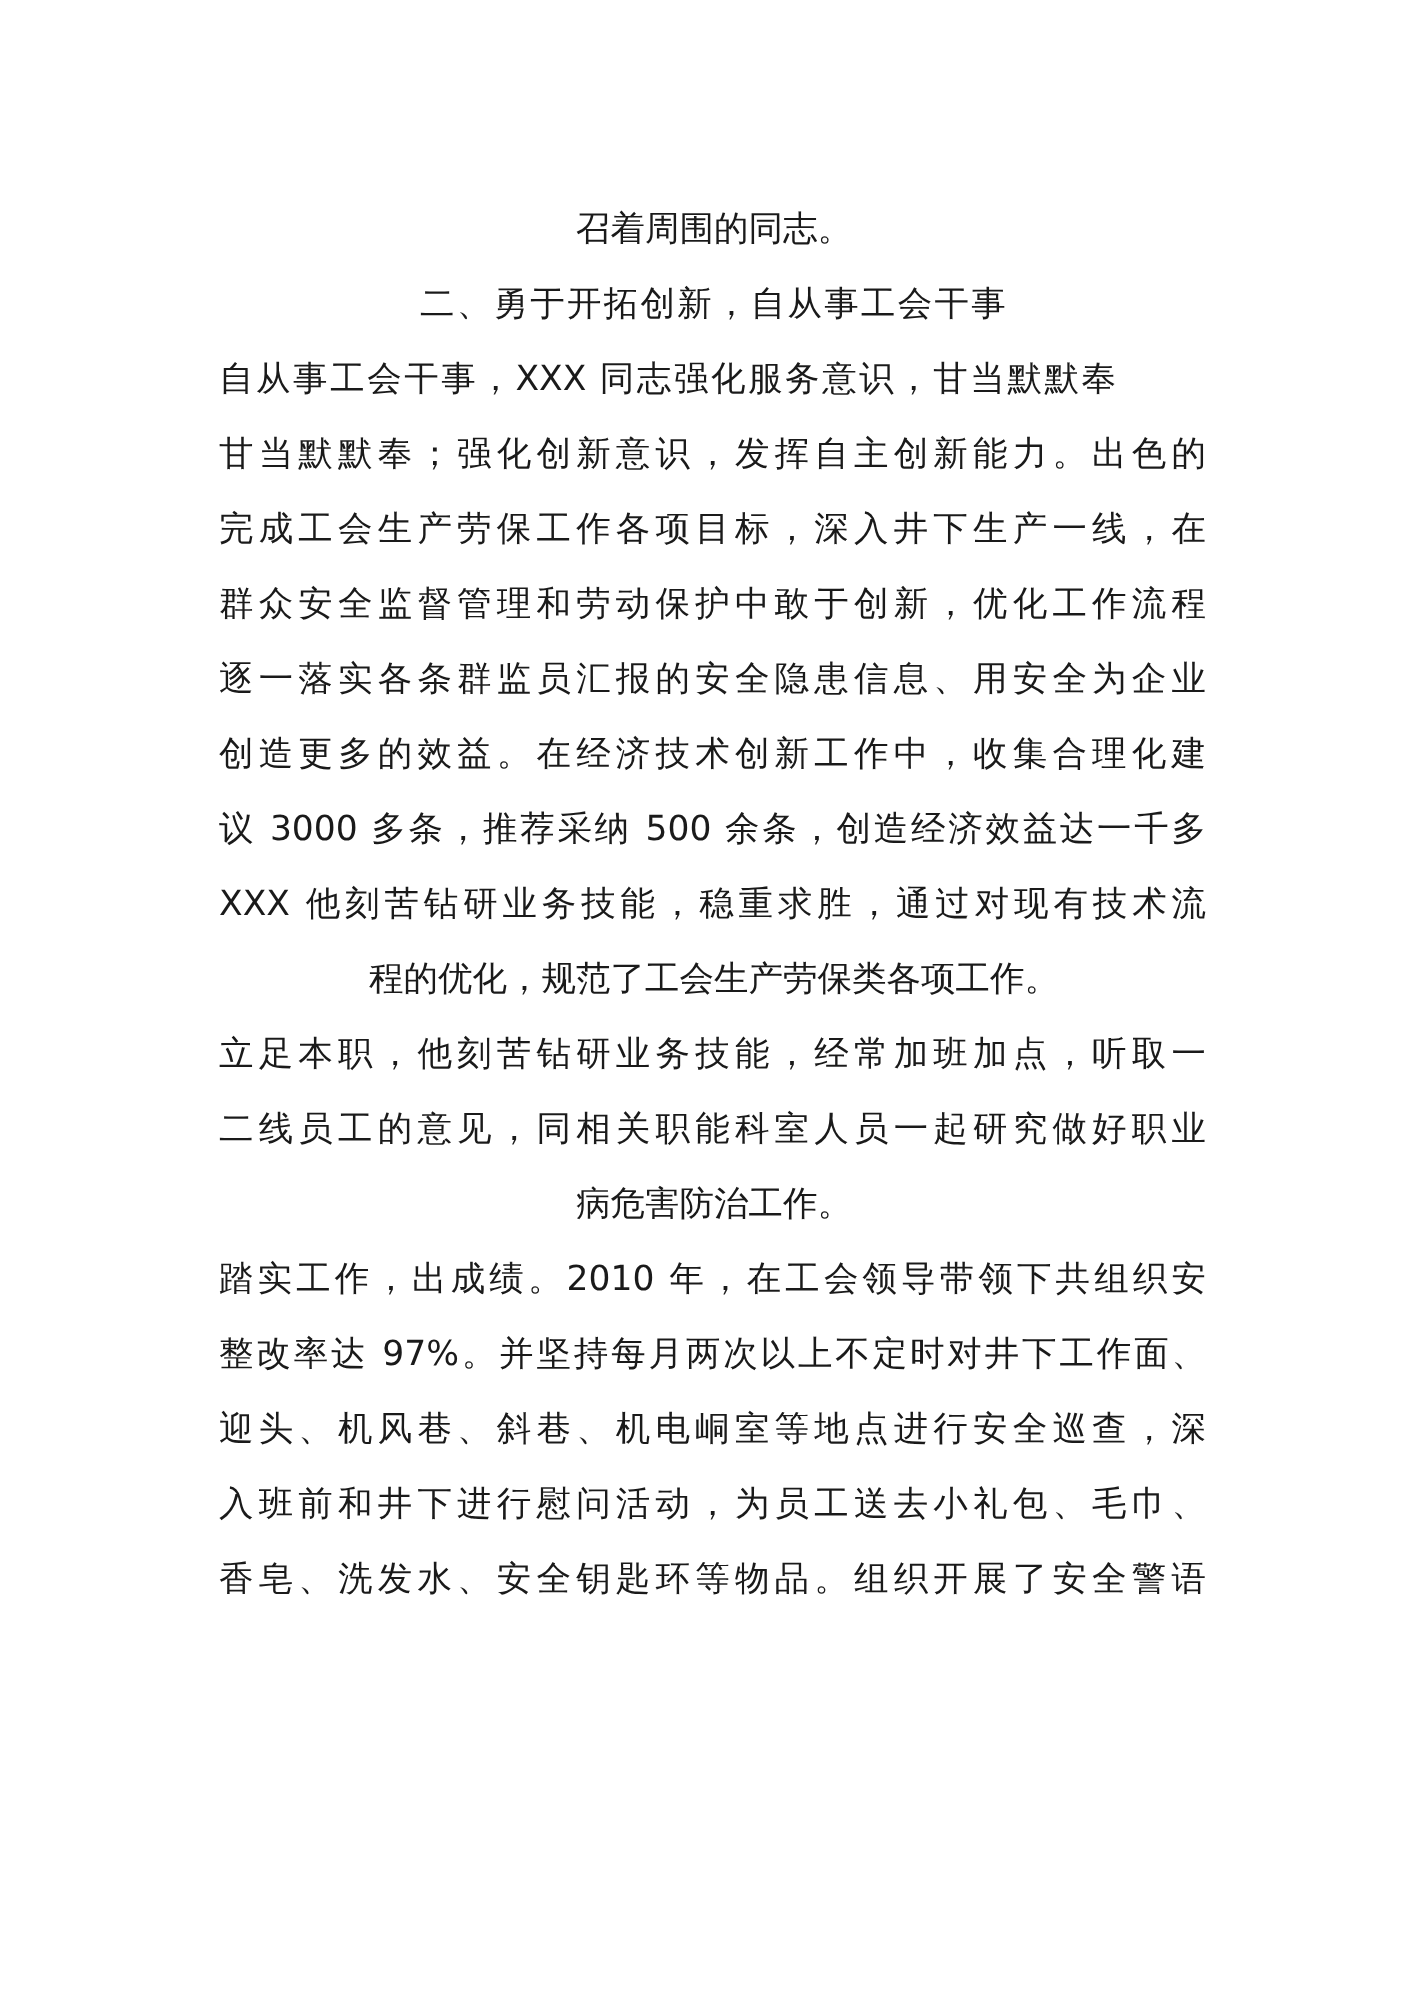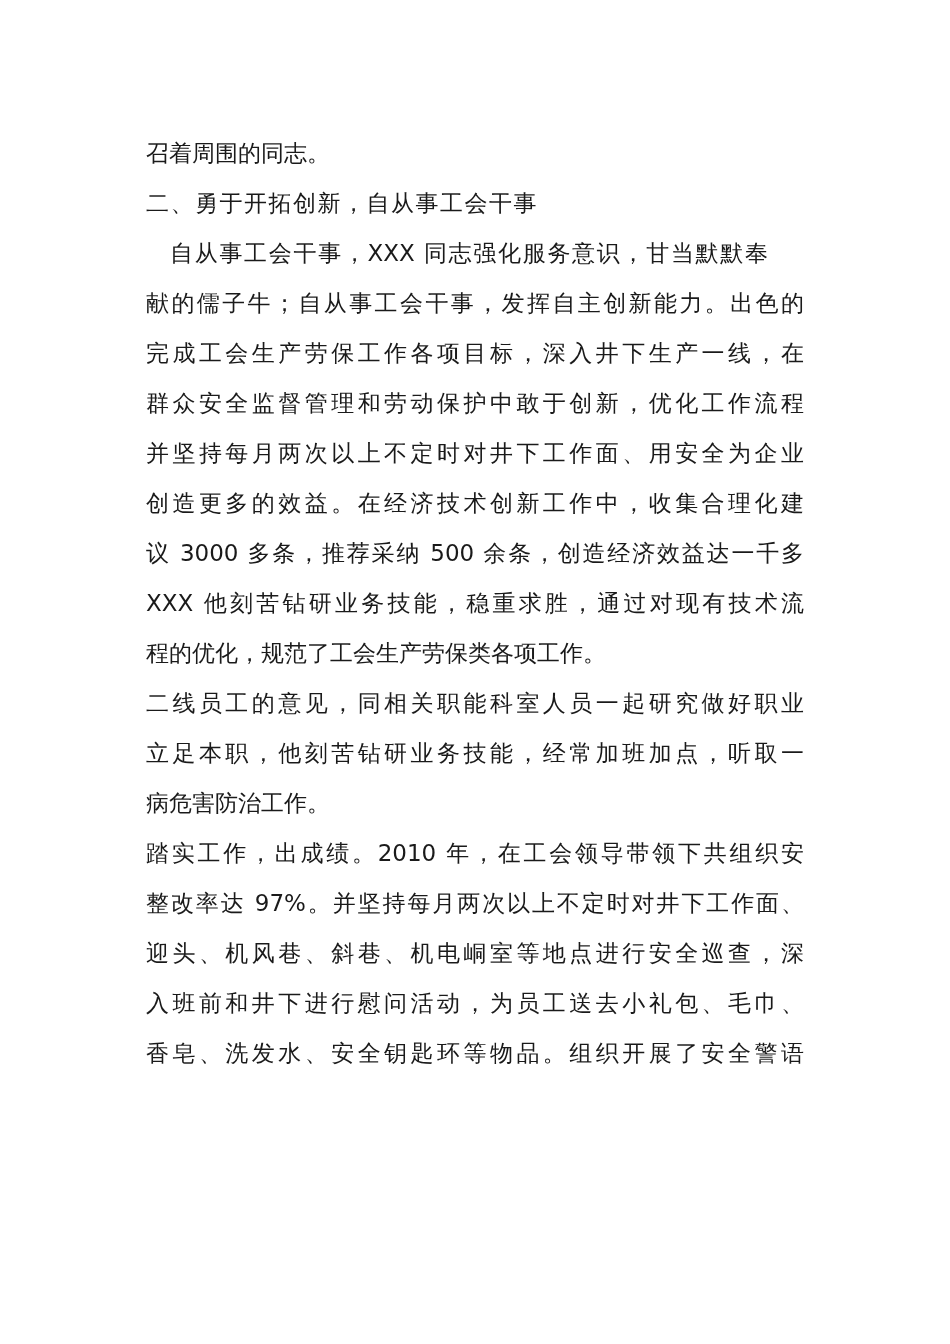--- a/index.html
+++ b/index.html
@@ -27,42 +27,42 @@
       font-size: 23px;
       white-space: nowrap;
       overflow: visible;
     }
     .line.justify {
       text-align: justify;
       text-align-last: justify;
       width: 658px;
     }
     .line.last {
-      text-align: left;
+      text-align: center;
     }
     .heading {
       letter-spacing: 1.5px;
     }
   </style>
 </head>
 <body>
 
 <div class="page">
   <div class="line last">召着周围的同志。</div>
   <div class="line last heading">二、勇于开拓创新，自从事工会干事</div>
-  <div class="line justify" style="width:598px;margin-left:24px;">自从事工会干事，XXX 同志强化服务意识，甘当默默奉</div>
-  <div class="line justify">献的儒子牛；自从事工会干事，发挥自主创新能力。出色的</div>
+  <div class="line justify" style="width:598px;">自从事工会干事，XXX 同志强化服务意识，甘当默默奉</div>
+  <div class="line justify">甘当默默奉；强化创新意识，发挥自主创新能力。出色的</div>
   <div class="line justify">完成工会生产劳保工作各项目标，深入井下生产一线，在</div>
   <div class="line justify">群众安全监督管理和劳动保护中敢于创新，优化工作流程</div>
-  <div class="line justify">并坚持每月两次以上不定时对井下工作面、用安全为企业</div>
+  <div class="line justify">逐一落实各条群监员汇报的安全隐患信息、用安全为企业</div>
   <div class="line justify">创造更多的效益。在经济技术创新工作中，收集合理化建</div>
   <div class="line justify">议 3000 多条，推荐采纳 500 余条，创造经济效益达一千多</div>
   <div class="line justify">XXX 他刻苦钻研业务技能，稳重求胜，通过对现有技术流</div>
   <div class="line last">程的优化，规范了工会生产劳保类各项工作。</div>
+  <div class="line justify">立足本职，他刻苦钻研业务技能，经常加班加点，听取一</div>
   <div class="line justify">二线员工的意见，同相关职能科室人员一起研究做好职业</div>
-  <div class="line justify">立足本职，他刻苦钻研业务技能，经常加班加点，听取一</div>
   <div class="line last">病危害防治工作。</div>
   <div class="line justify">踏实工作，出成绩。2010 年，在工会领导带领下共组织安</div>
   <div class="line justify">整改率达 97%。并坚持每月两次以上不定时对井下工作面、</div>
   <div class="line justify">迎头、机风巷、斜巷、机电峒室等地点进行安全巡查，深</div>
   <div class="line justify">入班前和井下进行慰问活动，为员工送去小礼包、毛巾、</div>
   <div class="line justify">香皂、洗发水、安全钥匙环等物品。组织开展了安全警语</div>
 </div>
 
 </body></html>

